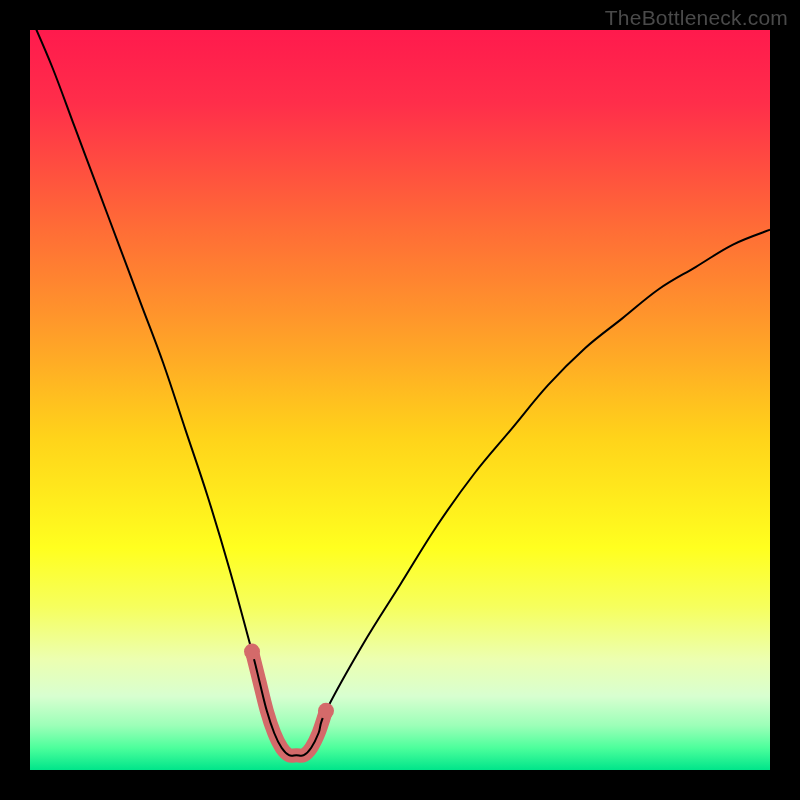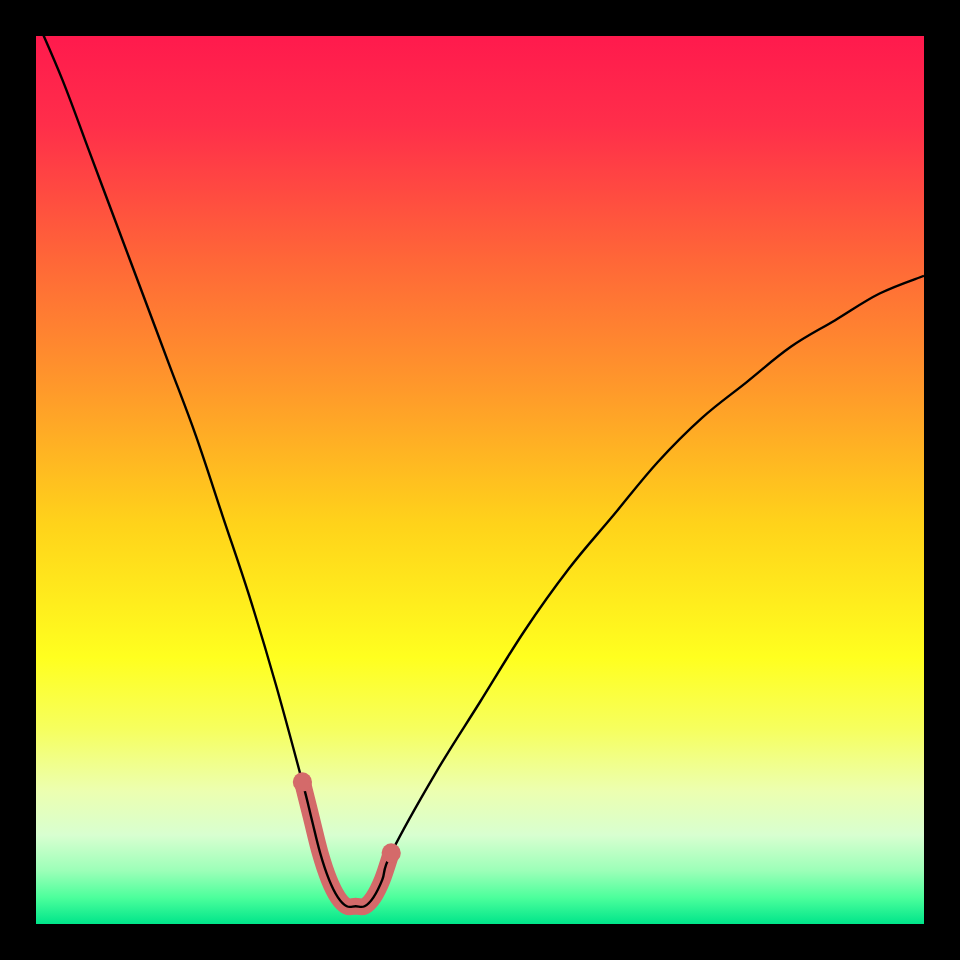--- a/index.html
+++ b/index.html
@@ -78,13 +78,14 @@
     <svg class="curve-svg" viewBox="0 0 740 740" preserveAspectRatio="none">
       <path id="valley-path" fill="none" stroke-linecap="round" stroke-linejoin="round" d="M 222.00 621.60 C 223.33 626.93, 226.74 640.54, 229.40 651.20 C 232.06 661.86, 234.14 671.48, 236.80 680.80 C 239.46 690.12, 241.54 696.34, 244.20 703.00 C 246.86 709.66, 248.94 713.80, 251.60 717.80 C 254.26 721.80, 256.34 723.87, 259.00 725.20 C 261.66 726.53, 263.74 725.20, 266.40 725.20 C 269.06 725.20, 271.14 726.53, 273.80 725.20 C 276.46 723.87, 278.54 721.80, 281.20 717.80 C 283.86 713.80, 285.94 709.66, 288.60 703.00 C 291.26 696.34, 294.67 684.80, 296.00 680.80" stroke="#d46a6a" stroke-width="14"></path>
       <path id="main-curve" fill="none" stroke-linejoin="round" d="M 0.00 -14.80 C 4.00 -5.48, 14.21 17.02, 22.20 37.00 C 30.19 56.98, 36.41 74.89, 44.40 96.20 C 52.39 117.51, 58.61 134.09, 66.60 155.40 C 74.59 176.71, 80.81 193.29, 88.80 214.60 C 96.79 235.91, 103.01 252.49, 111.00 273.80 C 118.99 295.11, 125.21 310.36, 133.20 333.00 C 141.19 355.64, 147.41 375.62, 155.40 399.60 C 163.39 423.58, 169.61 440.89, 177.60 466.20 C 185.59 491.51, 191.81 512.23, 199.80 540.20 C 207.79 568.17, 216.67 601.62, 222.00 621.60 C 227.33 641.58, 226.74 640.54, 229.40 651.20 C 232.06 661.86, 234.14 671.48, 236.80 680.80 C 239.46 690.12, 241.54 696.34, 244.20 703.00 C 246.86 709.66, 248.94 713.80, 251.60 717.80 C 254.26 721.80, 256.34 723.87, 259.00 725.20 C 261.66 726.53, 263.74 725.20, 266.40 725.20 C 269.06 725.20, 271.14 726.53, 273.80 725.20 C 276.46 723.87, 278.54 721.80, 281.20 717.80 C 283.86 713.80, 285.94 709.66, 288.60 703.00 C 291.26 696.34, 288.01 696.78, 296.00 680.80 C 303.99 664.82, 319.68 636.84, 333.00 614.20 C 346.32 591.56, 356.68 576.31, 370.00 555.00 C 383.32 533.69, 393.68 515.78, 407.00 495.80 C 420.32 475.82, 430.68 461.32, 444.00 444.00 C 457.32 426.68, 467.68 415.58, 481.00 399.60 C 494.32 383.62, 504.68 369.85, 518.00 355.20 C 531.32 340.55, 541.68 330.19, 555.00 318.20 C 568.32 306.21, 578.68 299.26, 592.00 288.60 C 605.32 277.94, 615.68 268.32, 629.00 259.00 C 642.32 249.68, 652.68 244.79, 666.00 236.80 C 679.32 228.81, 689.68 221.26, 703.00 214.60 C 716.32 207.94, 733.34 202.46, 740.00 199.80" stroke="#000000" stroke-width="2"></path>
       <g id="markers-group">
           <circle cx="222.00" cy="621.60" r="8" fill="#d46a6a"></circle>
           <circle cx="296.00" cy="680.80" r="8" fill="#d46a6a"></circle>
         </g>
     </svg>
   </div>
 
+  <div class="watermark">TheBottleneck.com</div>
 </div>
 
 </body></html>

